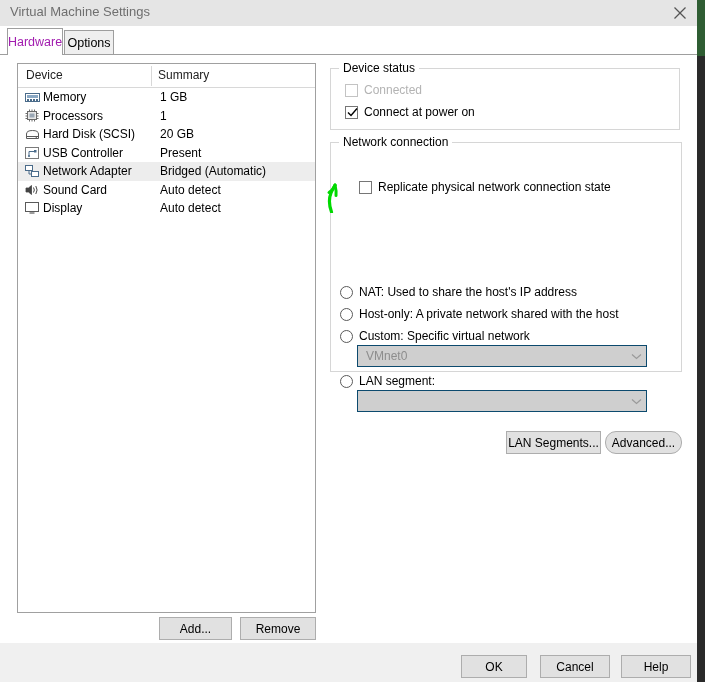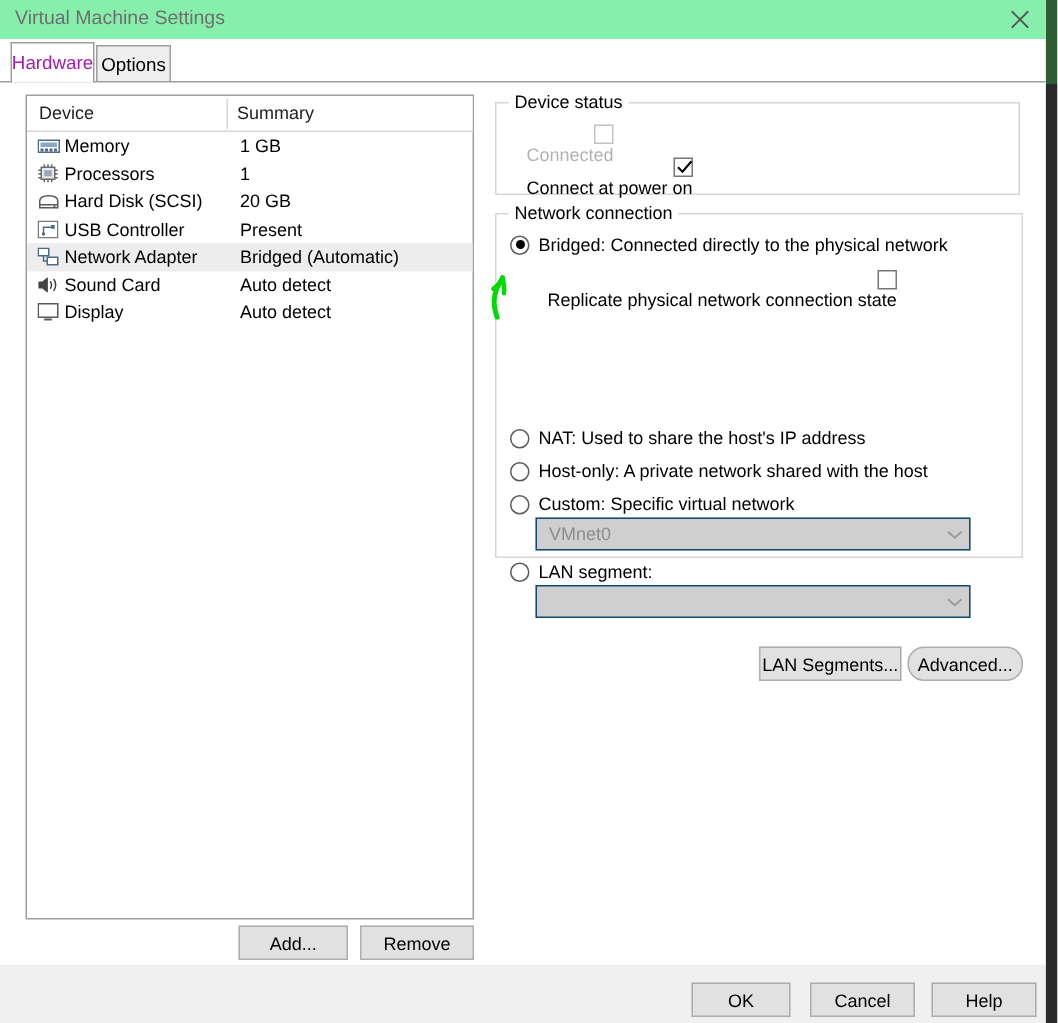--- a/index.html
+++ b/index.html
@@ -33,21 +33,21 @@
     left: 0; top: 0;
     width: 697px; height: 682px;
     background: #ffffff;
   }
 
   
   #titlebar {
     position: absolute;
     left: 0; top: 0;
     width: 697px; height: 26px;
-    background: #86efac;
+    background: #e5e5e5;
   }
   #title-text {
     position: absolute;
     left: 10px; top: 4px;
     font-size: 13px;
     color: #6f6f6f;
     white-space: nowrap;
   }
   #close-btn {
     position: absolute;
@@ -189,24 +189,23 @@
     color: #000;
     white-space: nowrap;
   }
   #grp-device-status { left: 330px; top: 13px; width: 350px; height: 62px; }
   #grp-network       { left: 330px; top: 87px; width: 352px; height: 230px; }
 
   
   .chk-row {
     position: absolute;
     display: flex;
-    align-items: flex-end;
+    align-items: center;
     white-space: nowrap;
     cursor: pointer;
-    flex-direction: column;
   }
   .chk-row.disabled { cursor: default; }
   .chkbox {
     width: 13px; height: 13px;
     border: 1px solid #767676;
     background: #ffffff;
     flex: 0 0 13px;
     position: relative;
   }
   .chkbox.disabled { border-color: #c3c3c3; background: #ffffff; }
@@ -466,26 +465,20 @@
               <path d="M3 7.5 L6 10.5 L12 3.5" fill="none" stroke="#000" stroke-width="1.4"></path>
             </svg>
           </span>
           <span class="chk-label">Connect at power on</span>
         </div>
       </div>
 
       <div class="groupbox" id="grp-network">
         <div class="group-title">Network connection</div>
 
-        <div class="radio-row" style="left:9px; top:13px;">
-          <span class="radio">
-              <span class="dot"></span>
-            </span>
-          <span class="radio-label">Bridged: Connected directly to the physical network</span>
-        </div>
 
         <div class="chk-row" style="left:28px; top:37px;">
           <span class="chkbox"></span>
           <span class="chk-label">Replicate physical network connection state</span>
         </div>
 
         <div class="radio-row" style="left:9px; top:142px;text-align:right;">
           <span class="radio"></span>
           <span class="radio-label">NAT: Used to share the host's IP address</span>
         </div>

